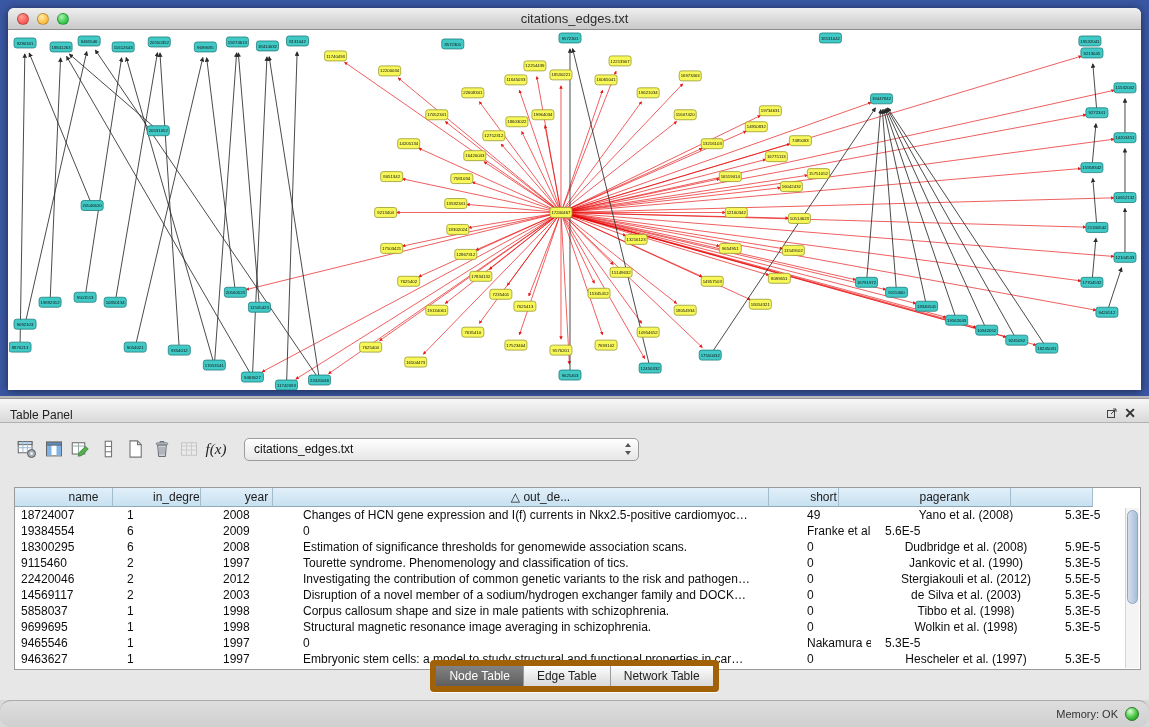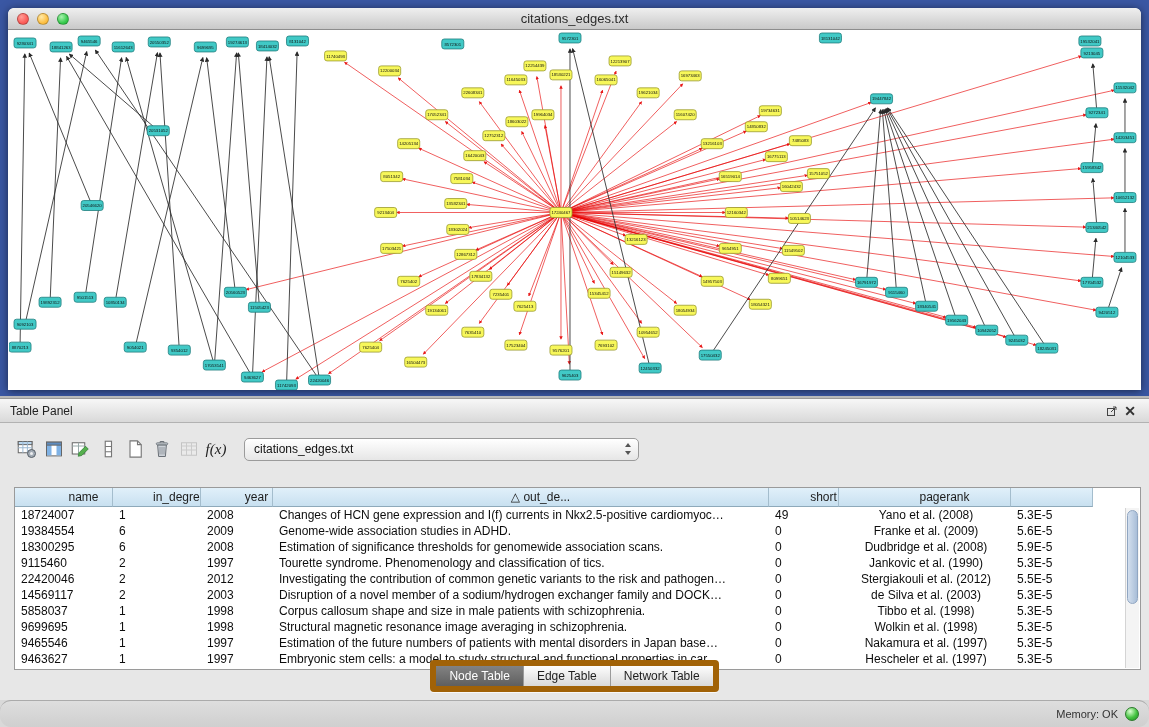--- a/index.html
+++ b/index.html
@@ -30,21 +30,21 @@
   .graph-canvas { position:absolute; top:23px; left:1px; right:1px; bottom:0; background:#fff; }
   .graph-canvas svg { width:100%; height:100%; display:block; }
 
   
   .splitter { position:absolute; top:396px; left:0; width:1149px; height:2px; background:#b9b9b9; }
 
   
   .table-panel { position:absolute; top:398px; left:0; width:1149px; height:302px; background:#e7e7e7; border-top:1px solid #989898; }
   .panel-header {
     height:24px; background:linear-gradient(#f7f7f7,#d9d9d9); border-bottom:1px solid #b2b2b2;
-    display:flex; align-items:center; padding:0 10px; font-size:12px; color:#222;
+    display:flex; align-items:flex-end; padding:0 10px; font-size:12px; color:#222;
   }
   .panel-header .ph-title { flex:1; }
   .ph-btn { width:18px; height:18px; display:flex; align-items:center; justify-content:center; color:#333; cursor:default; }
   .ph-close { font-size:14px; font-weight:bold; }
 
   .toolbar { position:absolute; top:34px; left:14px; height:32px; display:flex; align-items:center; gap:1px; }
   .tb-btn {
     width:26px; height:26px; border:none; background:transparent; padding:2px;
     display:flex; align-items:center; justify-content:center;
   }
@@ -61,21 +61,21 @@
     position:absolute; top:88px; left:14px; width:1127px; height:183px;
     background:#fff; border:1px solid #9a9a9a; overflow:hidden;
   }
   .thead, .trow { display:grid; grid-template-columns:98px 88px 72px 496px 70px 172px 82px 1fr; }
   .thead { height:19px; }
   .th {
     background:linear-gradient(#e1f0fa,#c8e0f0); border-right:1px solid #a4bdcd; border-bottom:1px solid #8ea9ba;
     font-size:12px; color:#1c1c1c; text-align:center; line-height:18px;
     overflow:hidden; white-space:nowrap;padding-left:40px;
   }
-  .trow { height:16px; }
+  .trow { height:16px;gap:8px; }
   .td {
     font-size:12px; color:#0d0d0d; line-height:16px; padding:0 4px 0 6px;
     overflow:hidden; white-space:nowrap; text-overflow:clip; background:#fff;
   }
   .td.c-short { text-align:center; }
   .vscroll {
     position:absolute; top:20px; right:1px; bottom:1px; width:14px;
     background:#f4f4f4; border-left:1px solid #d4d4d4;
   }
   .vthumb {
@@ -768,21 +768,20 @@
           <div class="td">Changes of HCN gene expression and I(f) currents in Nkx2.5-positive cardiomyoc…</div>
           <div class="td">49</div>
           <div class="td c-short">Yano et al. (2008)</div>
           <div class="td">5.3E-5</div>
           <div class="td"></div>
         </div>
         <div class="trow">
           <div class="td">19384554</div>
           <div class="td">6</div>
           <div class="td">2009</div>
-          <div class="td">Genome-wide association studies in ADHD.</div>
           <div class="td">0</div>
           <div class="td c-short">Franke et al. (2009)</div>
           <div class="td">5.6E-5</div>
           <div class="td"></div>
         </div>
         <div class="trow">
           <div class="td">18300295</div>
           <div class="td">6</div>
           <div class="td">2008</div>
           <div class="td">Estimation of significance thresholds for genomewide association scans.</div>
@@ -838,21 +837,20 @@
           <div class="td">Structural magnetic resonance image averaging in schizophrenia.</div>
           <div class="td">0</div>
           <div class="td c-short">Wolkin et al. (1998)</div>
           <div class="td">5.3E-5</div>
           <div class="td"></div>
         </div>
         <div class="trow">
           <div class="td">9465546</div>
           <div class="td">1</div>
           <div class="td">1997</div>
-          <div class="td">Estimation of the future numbers of patients with mental disorders in Japan base…</div>
           <div class="td">0</div>
           <div class="td c-short">Nakamura et al. (1997)</div>
           <div class="td">5.3E-5</div>
           <div class="td"></div>
         </div>
         <div class="trow">
           <div class="td">9463627</div>
           <div class="td">1</div>
           <div class="td">1997</div>
           <div class="td">Embryonic stem cells: a model to study structural and functional properties in car…</div>

